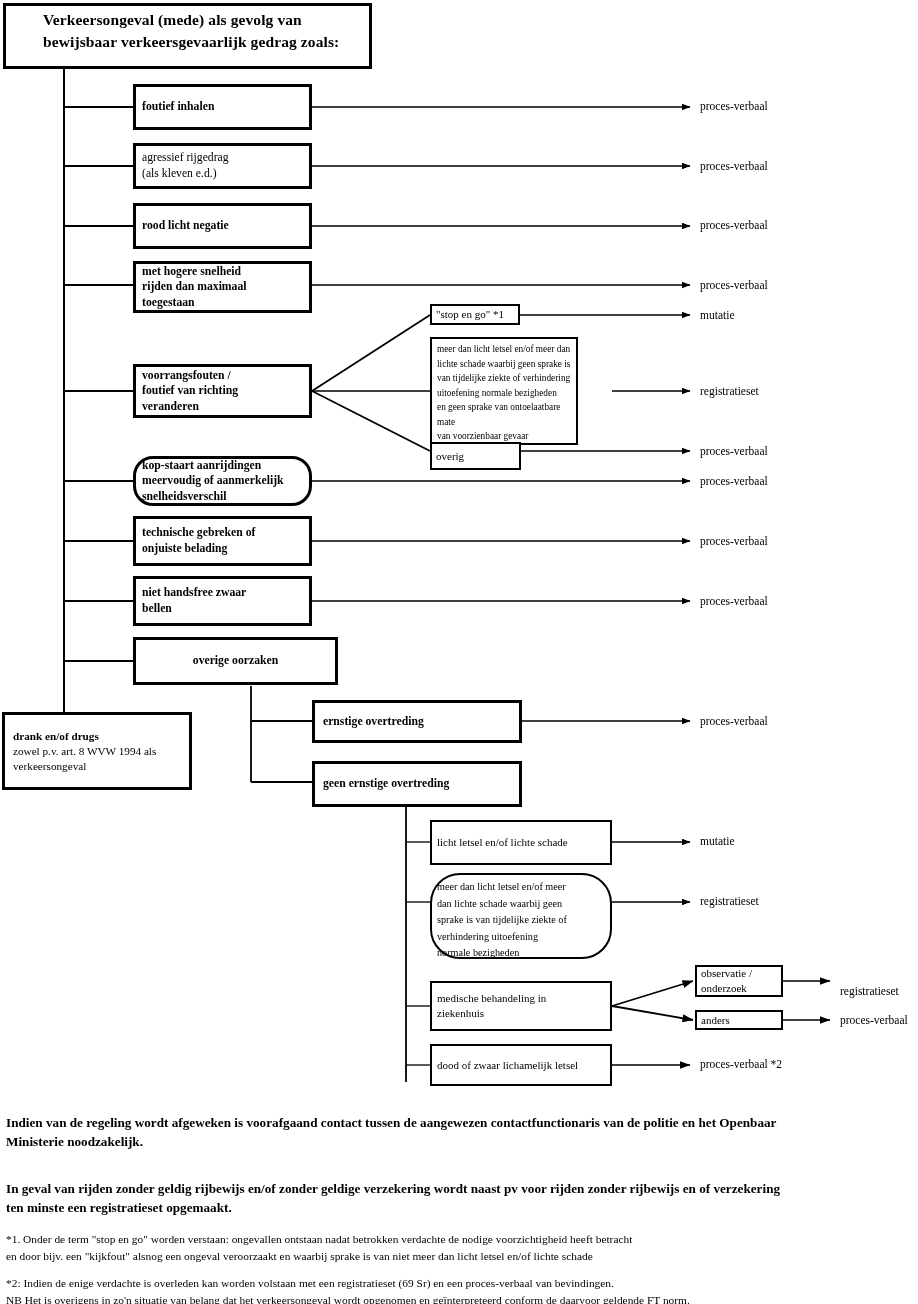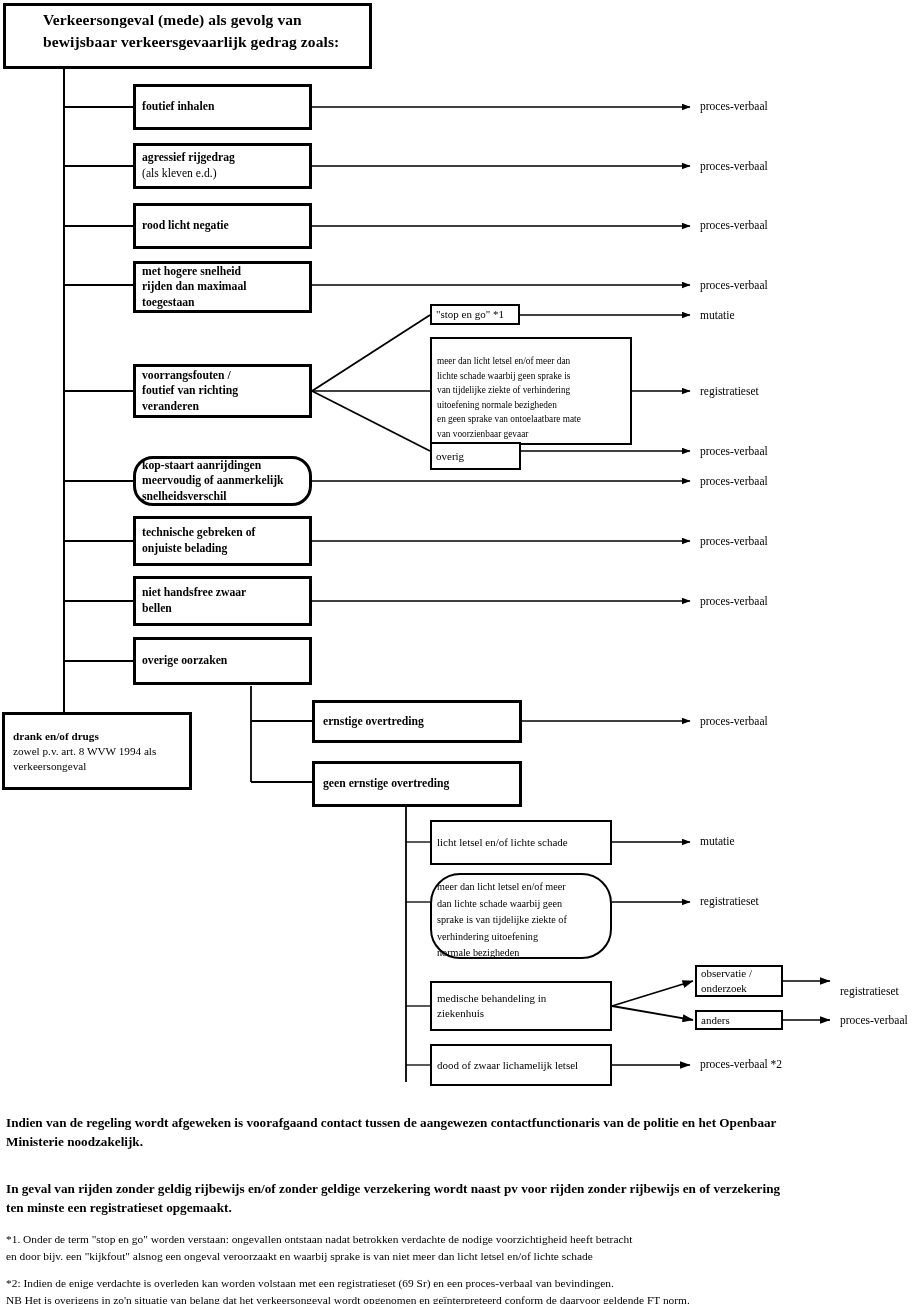--- a/index.html
+++ b/index.html
@@ -139,21 +139,21 @@
       <path d="M783,981 L830,981" stroke-width="1.6" marker-end="url(#ahb)"></path>
       <path d="M783,1020 L830,1020" stroke-width="1.6" marker-end="url(#ahb)"></path>
     </g>
   </svg>
 
   <div class="box bold b12" style="left:133px;top:84px;width:179px;height:46px;">
     <span class="ln">foutief inhalen</span>
   </div>
 
   <div class="box b12" style="left:133px;top:143px;width:179px;height:46px;">
-    <span class="ln" style="font-weight:bold;">agressief rijgedrag</span>
+    <span class="ln" style="font-weight:normal;">agressief rijgedrag</span>
     <span class="ln">(als kleven e.d.)</span>
   </div>
 
   <div class="box bold b12" style="left:133px;top:203px;width:179px;height:46px;">
     <span class="ln">rood licht negatie</span>
   </div>
 
   <div class="box bold b12" style="left:133px;top:261px;width:179px;height:52px;">
     <span class="ln">met hogere snelheid</span>
     <span class="ln">rijden dan maximaal</span>
@@ -175,29 +175,29 @@
   <div class="box bold b12" style="left:133px;top:516px;width:179px;height:50px;">
     <span class="ln">technische gebreken of</span>
     <span class="ln">onjuiste belading</span>
   </div>
 
   <div class="box bold b12" style="left:133px;top:576px;width:179px;height:50px;">
     <span class="ln">niet handsfree zwaar</span>
     <span class="ln">bellen</span>
   </div>
 
-  <div class="box bold b12" style="left:133px;top:637px;width:179px;height:48px;">
+  <div class="box bold b12" style="left:133px;top:637px;width:205px;height:48px;align-items:center;">
     <span class="ln">overige oorzaken</span>
   </div>
 
   <div class="box thin med" style="left:430px;top:304px;width:90px;height:21px;padding:0 4px;">
     <span class="ln">"stop en go" *1</span>
   </div>
 
-  <div class="box thin small" style="left:430px;top:337px;width:202px;height:108px;padding:15px 5px;justify-content:flex-start;">
+  <div class="box thin small" style="left:430px;top:337px;width:148px;height:108px;padding:3px 5px;justify-content:flex-start;">
     <span class="ln">meer dan licht letsel en/of meer dan</span>
     <span class="ln"> lichte schade waarbij geen sprake is</span>
     <span class="ln">van tijdelijke ziekte of verhindering</span>
     <span class="ln">uitoefening normale bezigheden</span>
     <span class="ln">en geen sprake van ontoelaatbare mate</span>
     <span class="ln">van voorzienbaar gevaar</span>
   </div>
 
   <div class="box thin med" style="left:430px;top:442px;width:91px;height:18px;padding:12px 4px;">
     <span class="ln">overig</span>

